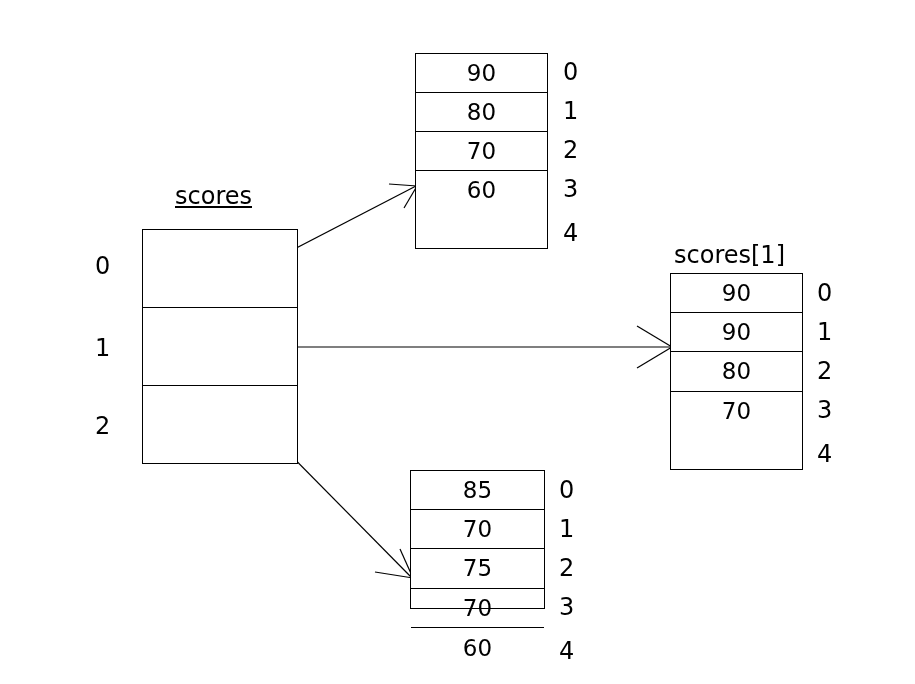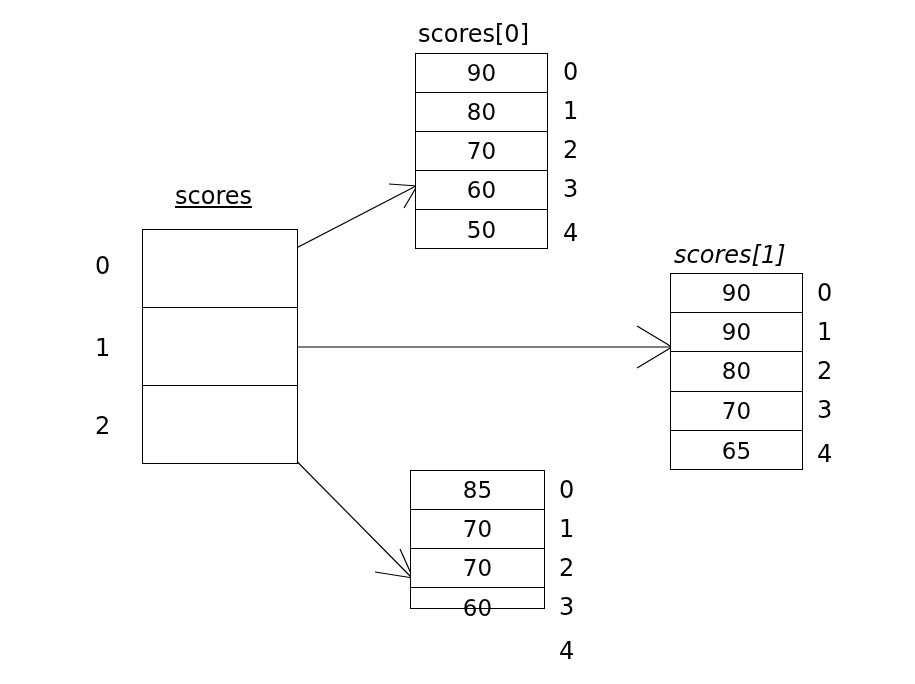--- a/index.html
+++ b/index.html
@@ -99,56 +99,54 @@
   <div class="array-box" style="left:142px; top:229px; width:156px; height:235px;">
     <div class="cell" style="height:78px;"></div>
     <div class="cell" style="height:78px;"></div>
     <div class="cell" style="height:77px;"></div>
   </div>
 
   <div class="index-label" style="left:95px; top:254px;">0</div>
   <div class="index-label" style="left:95px; top:336px;">1</div>
   <div class="index-label" style="left:95px; top:414px;">2</div>
 
-  <div class="box-title" style="left:418px; top:22px;">scores[0]</div>
 
   <div class="array-box" style="left:415px; top:53px; width:133px; height:196px;">
     <div class="cell" style="height:39px;">90</div>
     <div class="cell" style="height:39px;">80</div>
     <div class="cell" style="height:39px;">70</div>
     <div class="cell" style="height:39px;">60</div>
-    <div class="cell" style="height:40px;">50</div>
   </div>
 
   <div class="index-label" style="left:563px; top:60px;">0</div>
   <div class="index-label" style="left:563px; top:99px;">1</div>
   <div class="index-label" style="left:563px; top:138px;">2</div>
   <div class="index-label" style="left:563px; top:177px;">3</div>
   <div class="index-label" style="left:563px; top:221px;">4</div>
 
-  <div class="box-title" style="left:674px; top:243px;font-style:italic;">scores[1]</div>
+  <div class="box-title" style="left:674px; top:243px;">scores[1]</div>
 
   <div class="array-box" style="left:670px; top:273px; width:133px; height:197px;">
     <div class="cell" style="height:39px;">90</div>
     <div class="cell" style="height:39px;">90</div>
     <div class="cell" style="height:40px;">80</div>
     <div class="cell" style="height:39px;">70</div>
-    <div class="cell" style="height:40px;">65</div>
   </div>
 
   <div class="index-label" style="left:817px; top:281px;">0</div>
   <div class="index-label" style="left:817px; top:320px;">1</div>
   <div class="index-label" style="left:817px; top:359px;">2</div>
   <div class="index-label" style="left:817px; top:398px;">3</div>
   <div class="index-label" style="left:817px; top:442px;">4</div>
 
 
   <div class="array-box" style="left:410px; top:470px; width:135px; height:139px;">
     <div class="cell" style="height:39px;">85</div>
     <div class="cell" style="height:39px;">70</div>
+    <div class="cell" style="height:40px;">75</div>
     <div class="cell" style="height:39px;">70</div>
     <div class="cell" style="height:40px;">60</div>
   </div>
 
   <div class="index-label" style="left:559px; top:478px;">0</div>
   <div class="index-label" style="left:559px; top:517px;">1</div>
   <div class="index-label" style="left:559px; top:556px;">2</div>
   <div class="index-label" style="left:559px; top:595px;">3</div>
   <div class="index-label" style="left:559px; top:639px;">4</div>
 

